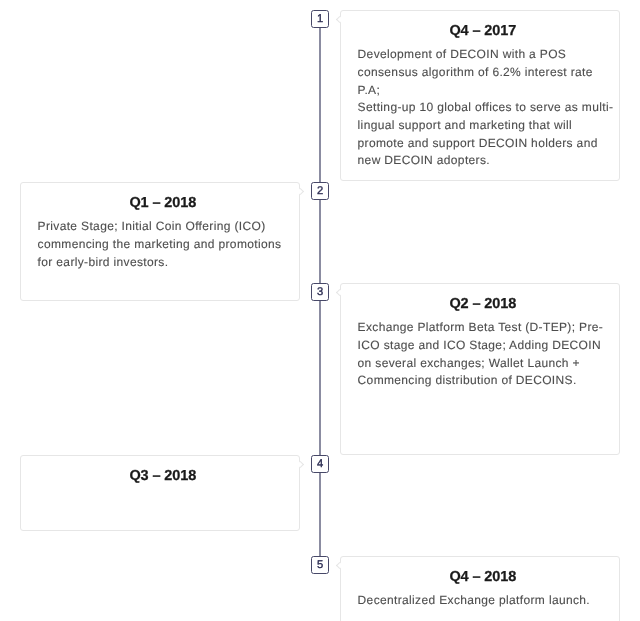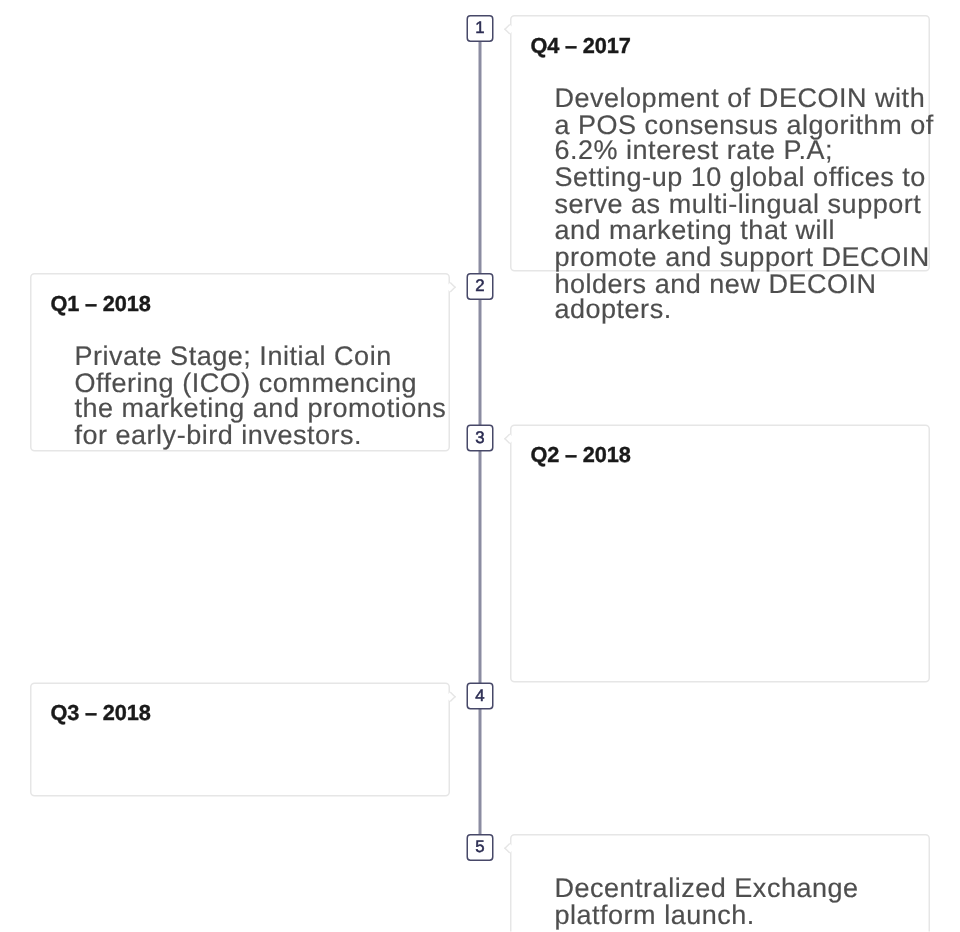--- a/index.html
+++ b/index.html
@@ -80,26 +80,27 @@
   .card.left  .notch { right: -3.6px; border-left: none; border-bottom: none; }
 
   .card-title {
     filter: blur(0px);
     margin: 0 0 5.3px 0;
     font-size: 14.5px;
     line-height: 19px;
     font-weight: bold;
     color: #1a1a1a;
     letter-spacing: -0.1px;
+    text-align: center;
     -webkit-text-stroke: 0.25px #1a1a1a;
   }
   .card-body {
     filter: blur(0px);
-    margin: 16px;
-    font-size: 18px;
+    margin: 4px;
+    font-size: 12px;
     line-height: 17.65px;
     letter-spacing: 0.35px;
     color: #4e4e4e;
     -webkit-text-stroke: 0.12px #4e4e4e;
     white-space: pre-line;
     width: 259px;
   }
 </style>
 </head>
 <body>
@@ -119,26 +120,28 @@
   <div class="card left" style="top:182px;height:119px">
     <span class="notch"></span>
     <div class="card-title">Q1 – 2018</div>
     <div class="card-body">Private Stage; Initial Coin Offering (ICO) commencing the marketing and promotions for early-bird investors.</div>
   </div>
 
   <div class="badge" style="top:283px">3</div>
   <div class="card right" style="top:283px;height:172px">
     <span class="notch"></span>
     <div class="card-title">Q2 – 2018</div>
+    <div class="card-body">Exchange Platform Beta Test (D-TEP); Pre-ICO stage and ICO Stage; Adding DECOIN on several exchanges; Wallet Launch + Commencing distribution of DECOINS.</div>
   </div>
 
   <div class="badge" style="top:455px">4</div>
   <div class="card left" style="top:455px;height:76px">
     <span class="notch"></span>
     <div class="card-title">Q3 – 2018</div>
   </div>
 
   <div class="badge" style="top:556px">5</div>
   <div class="card right" style="top:556px;height:110px">
     <span class="notch"></span>
+    <div class="card-title">Q4 – 2018</div>
     <div class="card-body">Decentralized Exchange platform launch.</div>
   </div>
 </div>
 
 </body></html>

